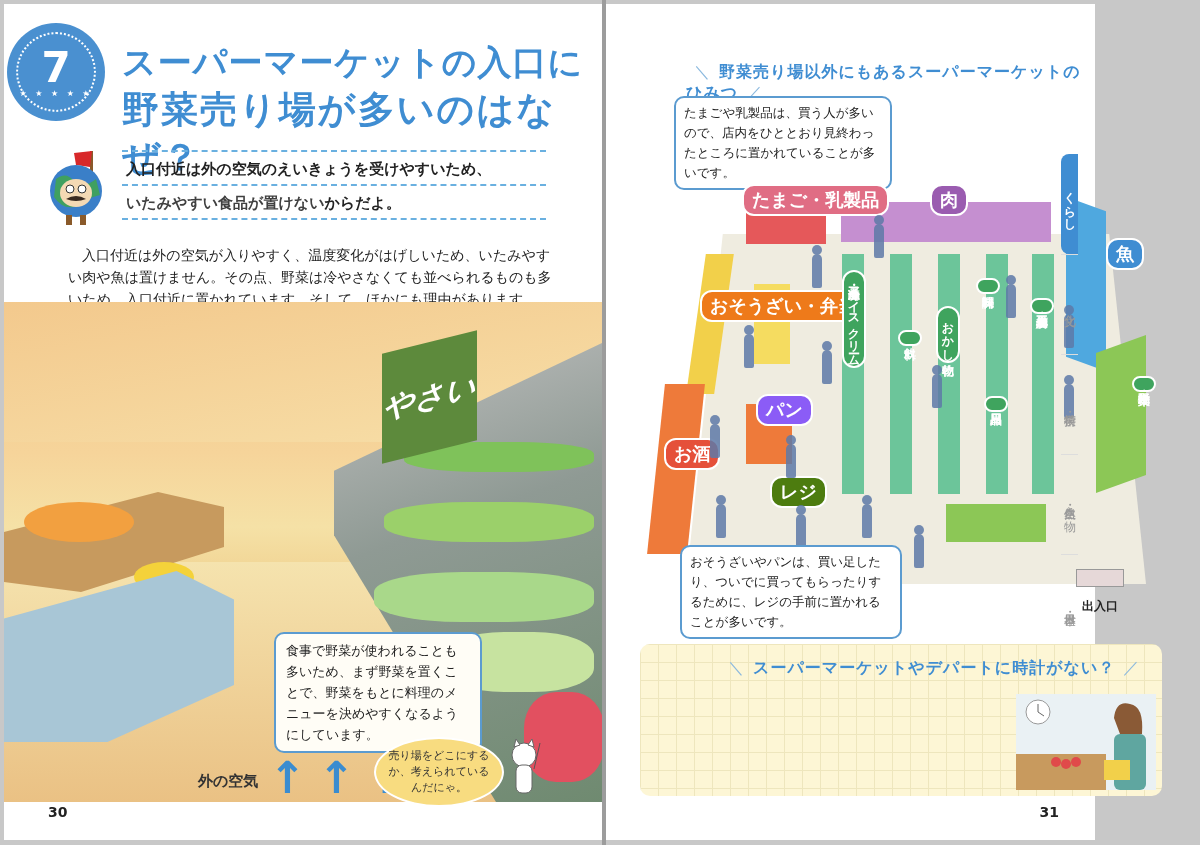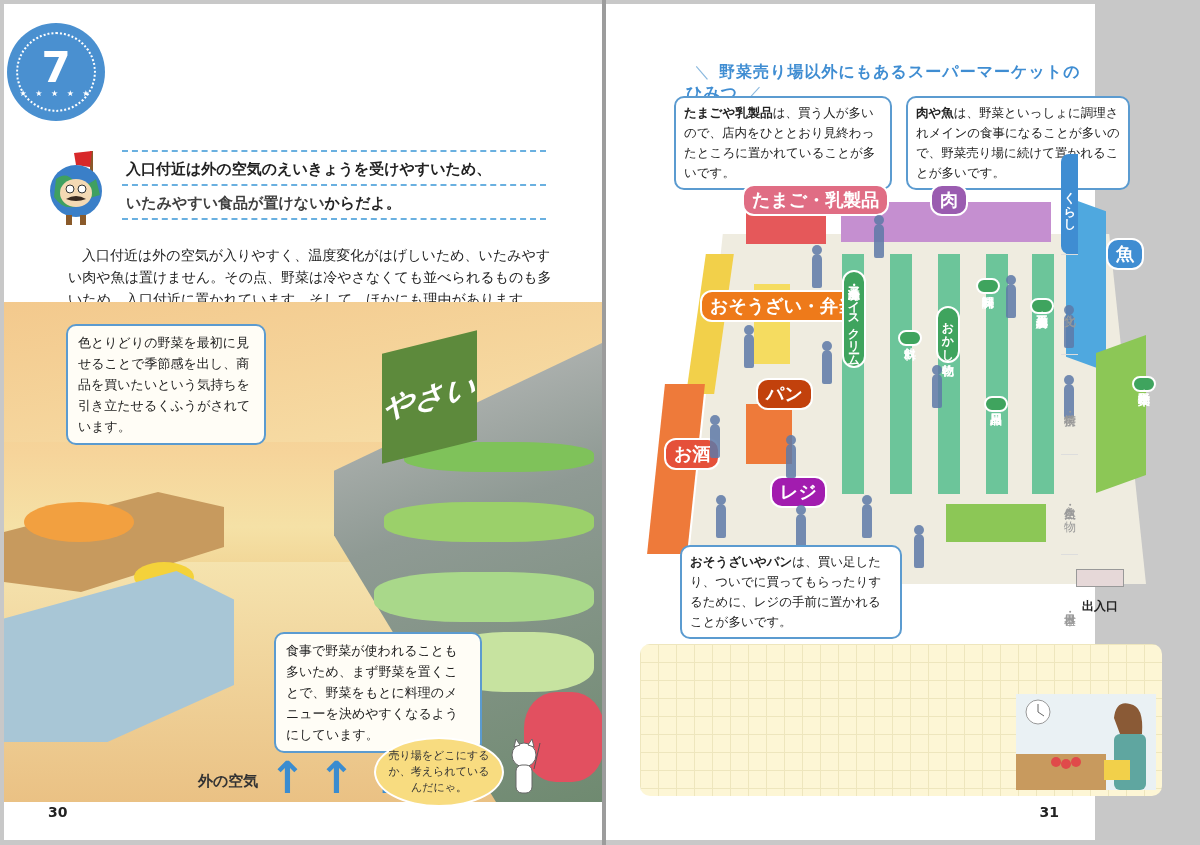--- a/index.html
+++ b/index.html
@@ -47,21 +47,21 @@
 .air{position:absolute;left:194px;top:768px;font-size:15px;color:#333;font-weight:bold}
 .cat-bubble{position:absolute;left:370px;top:733px;width:130px;height:70px;border-radius:50%;background:#f8dc80;border:2px solid #fff;
   display:flex;align-items:center;justify-content:center;text-align:center;font-size:11px;line-height:16px;color:#333;padding:4px 10px}
 .cat{position:absolute;left:500px;top:735px;width:40px;height:60px}
 .pg{position:absolute;bottom:20px;font-size:14px;font-weight:bold;color:#222}
 
 
 .r-heading{position:absolute;left:80px;top:58px;color:#3f8dd2;font-size:16px;font-weight:bold;letter-spacing:1px}
 .r-heading .sl{color:#8ab8de;font-weight:normal;margin:0 8px}
 .r-note{position:absolute;background:#fff;border:2px solid #5b9bd0;border-radius:10px;padding:5px 8px;font-size:12.5px;line-height:20px;color:#222}
-.r-note b{font-weight:bold}
+.r-note b{font-weight:normal}
 .r-note.a{left:68px;top:92px;width:218px}
 .r-note.b{left:300px;top:92px;width:224px}
 .r-note.c{left:74px;top:541px;width:222px}
 .map{position:absolute;left:40px;top:170px;width:510px;height:445px}
 .floorplan{position:absolute;left:40px;top:60px;width:460px;height:350px;background:#efece0;clip-path:polygon(8% 0,92% 0,100% 100%,0 100%)}
 .blk{position:absolute}
 .lbl{position:absolute;color:#fff;font-weight:bold;font-size:18px;border-radius:12px;border:2px solid #fff;padding:2px 8px;white-space:nowrap}
 .vlbl{position:absolute;color:#fff;font-weight:bold;font-size:12px;border-radius:12px;border:2px solid #fff;padding:6px 2px;writing-mode:vertical-rl;line-height:16px;background:#3fa45e}
 .person{position:absolute;width:10px;height:34px;background:#5e7aa8;border-radius:5px 5px 2px 2px;opacity:.85}
 .person::before{content:"";position:absolute;left:0;top:-9px;width:10px;height:10px;border-radius:50%;background:#5e7aa8}
@@ -81,20 +81,24 @@
 
 <div class="spread">
   <div class="gutter"></div>
 
   <div class="page left">
     <div class="badge">
       <span class="cat">くらし</span>
       <span class="num">7</span>
       <span class="stars">★ ★ ★ ★ ★</span>
     </div>
+    <div class="title">
+      <span class="l1">スーパーマーケットの入口に</span>
+      <span class="l2">野菜売り場が多いのはなぜ？</span>
+    </div>
 
     <svg class="mascot" viewBox="0 0 70 80">
       <rect x="46" y="2" width="3" height="40" fill="#8a5a2a"></rect>
       <polygon points="30,4 48,2 46,18 32,16" fill="#d8282a"></polygon>
       <circle cx="32" cy="42" r="26" fill="#3a7fc8"></circle>
       <path d="M12 30 Q22 22 30 32 Q40 40 52 30 L56 46 Q40 50 30 58 Q18 60 10 48Z" fill="#3fa060"></path>
       <ellipse cx="32" cy="44" rx="16" ry="14" fill="#f4d9b4"></ellipse>
       <circle cx="26" cy="40" r="4" fill="#fff" stroke="#333"></circle>
       <circle cx="38" cy="40" r="4" fill="#fff" stroke="#333"></circle>
       <path d="M22 50 Q32 44 42 50 Q32 54 22 50Z" fill="#3a2a20"></path>
@@ -121,21 +125,20 @@
       <div class="sign">
           <span>やさい</span>
         </div>
       <div class="counter-top"></div>
       <div class="fruit" style="left:20px;top:200px;width:110px;height:40px;background:#f2a040"></div>
       <div class="fruit" style="left:70px;top:290px;width:80px;height:40px;background:#e8504a"></div>
       <div class="fruit" style="left:130px;top:260px;width:60px;height:30px;background:#f4d23a"></div>
       <div class="counter"></div>
     </div>
 
-    <div class="note n1">色とりどりの野菜を最初に見せることで季節感を出し、商品を買いたいという気持ちを引き立たせるくふうがされています。</div>
     <div class="note n2">食事で野菜が使われることも多いため、まず野菜を置くことで、野菜をもとに料理のメニューを決めやすくなるようにしています。</div>
 
     <div class="air">外の空気</div>
     <div class="arrows">
       <span>↑</span>
       <span>↑</span>
       <span>↑</span>
     </div>
     <div class="cat-bubble">売り場をどこにするか、考えられているんだにゃ。</div>
     <svg class="cat" viewBox="0 0 40 60">
@@ -145,21 +148,20 @@
       <rect x="12" y="26" width="16" height="28" rx="6" fill="#fff" stroke="#666"></rect>
       <line x1="30" y1="30" x2="36" y2="4" stroke="#555"></line>
     </svg>
     <div class="pg" style="left:44px">30</div>
   </div>
 
   <div class="page right">
     <div class="r-heading"><span class="sl">＼</span><span>野菜売り場以外にもあるスーパーマーケットのひみつ</span><span class="sl">／</span></div>
 
     <div class="r-note a"><b>たまごや乳製品</b><span>は、買う人が多いので、店内をひととおり見終わったところに置かれていることが多いです。</span></div>
-    <div class="r-note b"><b>肉や魚</b><span>は、野菜といっしょに調理されメインの食事になることが多いので、野菜売り場に続けて置かれることが多いです。</span></div>
 
     <div class="map">
       <div class="floorplan"></div>
       <div class="blk" style="left:100px;top:30px;width:80px;height:40px;background:#e5585a"></div>
       <div class="blk" style="left:195px;top:28px;width:210px;height:40px;background:#c58fd0"></div>
       <div class="blk" style="left:420px;top:30px;width:40px;height:160px;background:#4fa8df;transform:skewY(20deg)"></div>
       <div class="blk" style="left:450px;top:170px;width:50px;height:140px;background:#8cc756;transform:skewY(-20deg)"></div>
       <div class="blk" style="left:50px;top:80px;width:28px;height:140px;background:#f2d04a;transform:skewX(-8deg)"></div>
       <div class="blk" style="left:108px;top:110px;width:36px;height:80px;background:#f5dc60"></div>
       <div class="blk" style="left:10px;top:210px;width:40px;height:170px;background:#ee7a3a;transform:skewX(-6deg)"></div>
@@ -169,23 +171,23 @@
       <div class="blk" style="left:292px;top:80px;width:22px;height:240px;background:#6cc59a"></div>
       <div class="blk" style="left:340px;top:80px;width:22px;height:240px;background:#6cc59a"></div>
       <div class="blk" style="left:386px;top:80px;width:22px;height:240px;background:#6cc59a"></div>
       <div class="blk" style="left:300px;top:330px;width:100px;height:38px;background:#8cc756"></div>
       <div class="blk" style="left:430px;top:395px;width:48px;height:18px;background:#e6d8d8;border:1px solid #999"></div>
 
       <span class="lbl" style="left:96px;top:10px;background:#e06d84">たまご・乳製品</span>
       <span class="lbl" style="left:284px;top:10px;background:#9a5cb0">肉</span>
       <span class="lbl" style="left:460px;top:64px;background:#3f8dd2">魚</span>
       <span class="lbl" style="left:54px;top:116px;background:#ee7a1a">おそうざい・弁当</span>
-      <span class="lbl" style="left:110px;top:204px;background:#c2410c">パン</span>
+      <span class="lbl" style="left:110px;top:220px;background:#8b5cf6">パン</span>
       <span class="lbl" style="left:18px;top:264px;background:#e5503a">お酒</span>
-      <span class="lbl" style="left:124px;top:302px;background:#a21caf">レジ</span>
+      <span class="lbl" style="left:124px;top:302px;background:#4d7c0f">レジ</span>
       <span class="vlbl" style="left:196px;top:96px">冷凍食品・アイスクリーム</span>
       <span class="vlbl" style="left:252px;top:156px">飲料</span>
       <span class="vlbl" style="left:290px;top:132px">おかし・乾物</span>
       <span class="vlbl" style="left:330px;top:104px">調味料</span>
       <span class="vlbl" style="left:338px;top:222px">日用品</span>
       <span class="vlbl" style="left:384px;top:124px">豆腐・加工食品</span>
       <span class="vlbl" style="left:486px;top:202px">野菜・果物</span>
 
       <div class="person" style="left:228px;top:50px"></div>
       <div class="person" style="left:166px;top:80px"></div>
@@ -200,20 +202,21 @@
       <div class="person" style="left:360px;top:110px"></div>
       <div class="person" style="left:418px;top:140px"></div>
       <div class="person" style="left:418px;top:210px"></div>
       <div class="person" style="left:268px;top:360px"></div>
       <div class="exit">出入口</div>
     </div>
 
     <div class="r-note c"><b>おそうざいやパン</b><span>は、買い足したり、ついでに買ってもらったりするために、レジの手前に置かれることが多いです。</span></div>
 
     <div class="clockbox">
+      <h3><span class="sl">＼</span><span>スーパーマーケットやデパートに時計がない？</span><span class="sl">／</span></h3>
       <svg class="shop" viewBox="0 0 140 96">
         <rect width="140" height="96" fill="#eaf1f4"></rect>
         <circle cx="22" cy="18" r="12" fill="#fff" stroke="#999"></circle>
         <line x1="22" y1="18" x2="22" y2="10" stroke="#666"></line>
         <line x1="22" y1="18" x2="28" y2="22" stroke="#666"></line>
         <rect x="0" y="60" width="90" height="36" fill="#c89a5e"></rect>
         <circle cx="40" cy="68" r="5" fill="#e04a4a"></circle>
           <circle cx="50" cy="70" r="5" fill="#e04a4a"></circle>
           <circle cx="60" cy="68" r="5" fill="#e04a4a"></circle>
         <circle cx="112" cy="26" r="12" fill="#f4d2b0"></circle>

